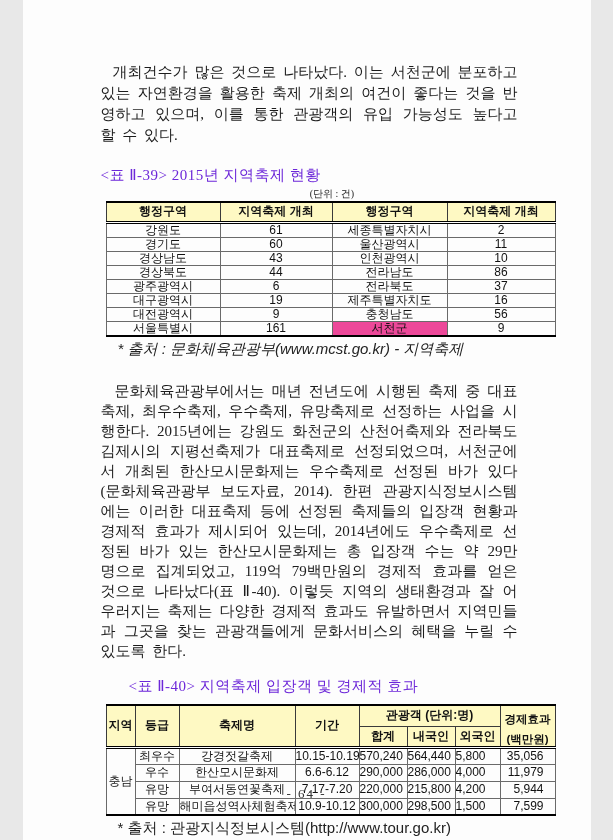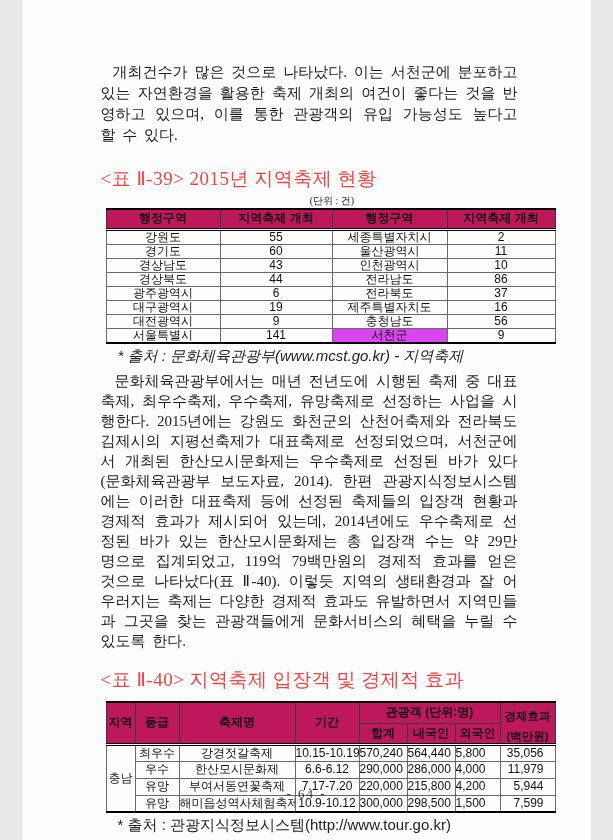--- a/index.html
+++ b/index.html
@@ -17,30 +17,30 @@
 
   
   .para {
     font-size: 15px;
     line-height: 21px;
     text-align: justify;
     word-spacing: 3px;
     color: #1c1c1c;
   }
   .para.p1 { text-indent: 12px; }
-  .para.p2 { text-indent: 14px; margin-top: 5px; line-height: 20px; }
+  .para.p2 { text-indent: 14px; margin-top: 22px; line-height: 20px; }
 
   
   .tbl-title {
     margin-top: 20px;
-    font-size: 19px;
+    font-size: 15px;
     letter-spacing: 0.5px;
-    color: #ef4444;
-  }
-  .tbl-title.t2 { margin-top: 16px; }
+    color: #6d28d9;
+  }
+  .tbl-title.t2 { margin-top: 16px; margin-left: 28px; }
 
   .unit-note {
     width: 453px;
     margin-left: 5px;
     margin-top: 2px;
     text-align: center;
     font-size: 10px;
     color: #222;
   }
 
@@ -50,41 +50,41 @@
     table-layout: fixed;
     margin-left: 5px;
     width: 449px;
     font-family: "Liberation Sans", sans-serif;
     border-top: 2px solid #000;
     border-bottom: 2px solid #000;
     border-left: 1px solid #3a3a3a;
     border-right: 1px solid #3a3a3a;
   }
   table.tbl th {
-    background: #be185d;
+    background: #fef9c3;
     font-weight: bold;
     font-size: 12px;
     color: #111;
     border: 1px solid #3a3a3a;
     border-bottom: 3px double #000;
     text-align: center;
     vertical-align: middle;
   }
   table.tbl td {
     font-size: 12px;
     color: #111;
     border: 1px solid #6a6a6a;
     text-align: center;
     vertical-align: middle;
     white-space: nowrap;
     overflow: hidden;
   }
   .tbl39 th { height: 20px; }
   .tbl39 td { height: 14px; line-height: 13px; margin-top: 32px; }
-  .tbl39 td.hl { background: #d946ef; }
+  .tbl39 td.hl { background: #ec4899; }
 
   .tbl40 { margin-top: 8px; }
   .tbl40 th { font-size: 12px; }
   .tbl40 thead tr:first-child th { height: 20px; }
   .tbl40 thead tr:last-child th { height: 16px; margin-top: 40px; }
   .tbl40 th.group { border-bottom: 1px solid #3a3a3a; }
   .tbl40 th.two-line { line-height: 13px; font-size: 11.5px; }
   .tbl40 th.two-line span { display: block; margin-top: 7px; }
   .tbl40 td { height: 17px; font-size: 11.5px; line-height: 15px; }
   .tbl40 td.num { text-align: left; padding-right: 5px; }
@@ -133,21 +133,21 @@
         <tr>
           <th>행정구역</th>
           <th>지역축제 개최</th>
           <th>행정구역</th>
           <th>지역축제 개최</th>
         </tr>
       </thead>
       <tbody>
         <tr>
           <td>강원도</td>
-          <td>55</td>
+          <td>61</td>
           <td>세종특별자치시</td>
           <td>2</td>
         </tr>
         <tr>
           <td>경기도</td>
           <td>60</td>
           <td>울산광역시</td>
           <td>11</td>
         </tr>
         <tr>
@@ -175,21 +175,21 @@
           <td>16</td>
         </tr>
         <tr>
           <td>대전광역시</td>
           <td>9</td>
           <td>충청남도</td>
           <td>56</td>
         </tr>
         <tr>
           <td>서울특별시</td>
-          <td>141</td>
+          <td>161</td>
           <td class="hl">서천군</td>
           <td>9</td>
         </tr>
       </tbody>
     </table>
     <div class="source italic">* 출처 : 문화체육관광부(www.mcst.go.kr) - 지역축제</div>
 
     <p class="para p2">문화체육관광부에서는 매년 전년도에 시행된 축제 중 대표축제, 최우수축제, 우수축제, 유망축제로 선정하는 사업을 시행한다. 2015년에는 강원도 화천군의 산천어축제와 전라북도 김제시의 지평선축제가 대표축제로 선정되었으며, 서천군에서 개최된 한산모시문화제는 우수축제로 선정된 바가 있다(문화체육관광부 보도자료, 2014). 한편 관광지식정보시스템에는 이러한 대표축제 등에 선정된 축제들의 입장객 현황과 경제적 효과가 제시되어 있는데, 2014년에도 우수축제로 선정된 바가 있는 한산모시문화제는 총 입장객 수는 약 29만 명으로 집계되었고, 119억 79백만원의 경제적 효과를 얻은 것으로 나타났다(표 Ⅱ-40). 이렇듯 지역의 생태환경과 잘 어우러지는 축제는 다양한 경제적 효과도 유발하면서 지역민들과 그곳을 찾는 관광객들에게 문화서비스의 혜택을 누릴 수 있도록 한다.</p>
 
     <div class="tbl-title t2">&lt;표 Ⅱ-40&gt; 지역축제 입장객 및 경제적 효과</div>

